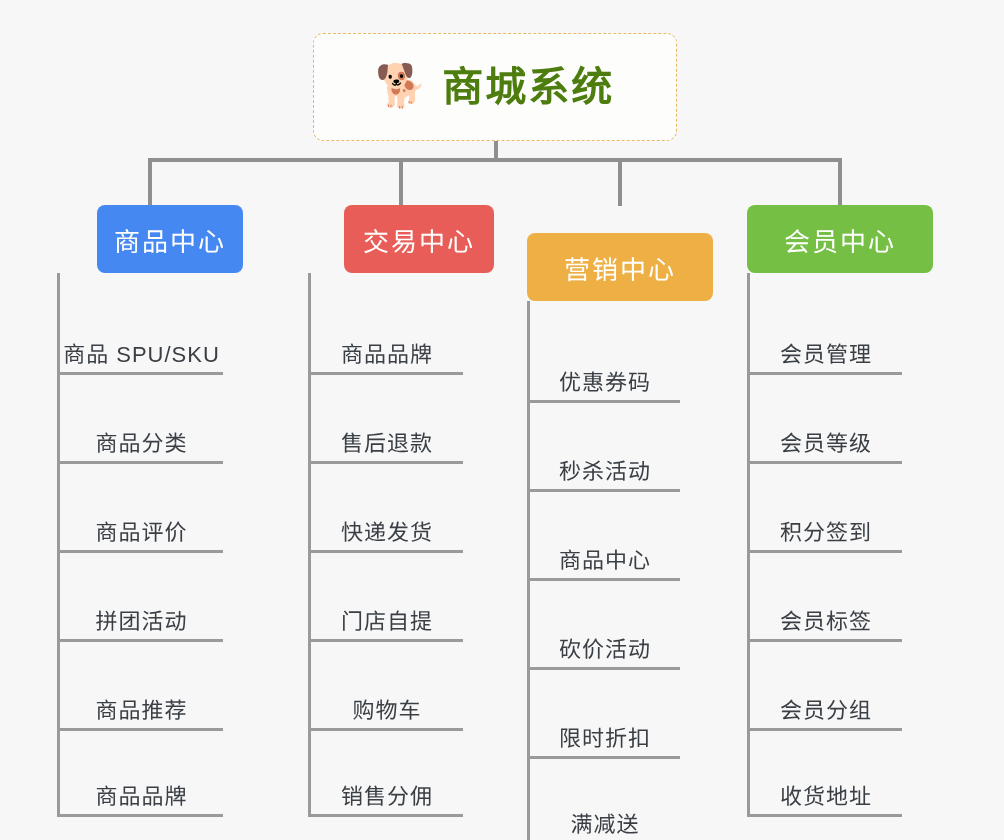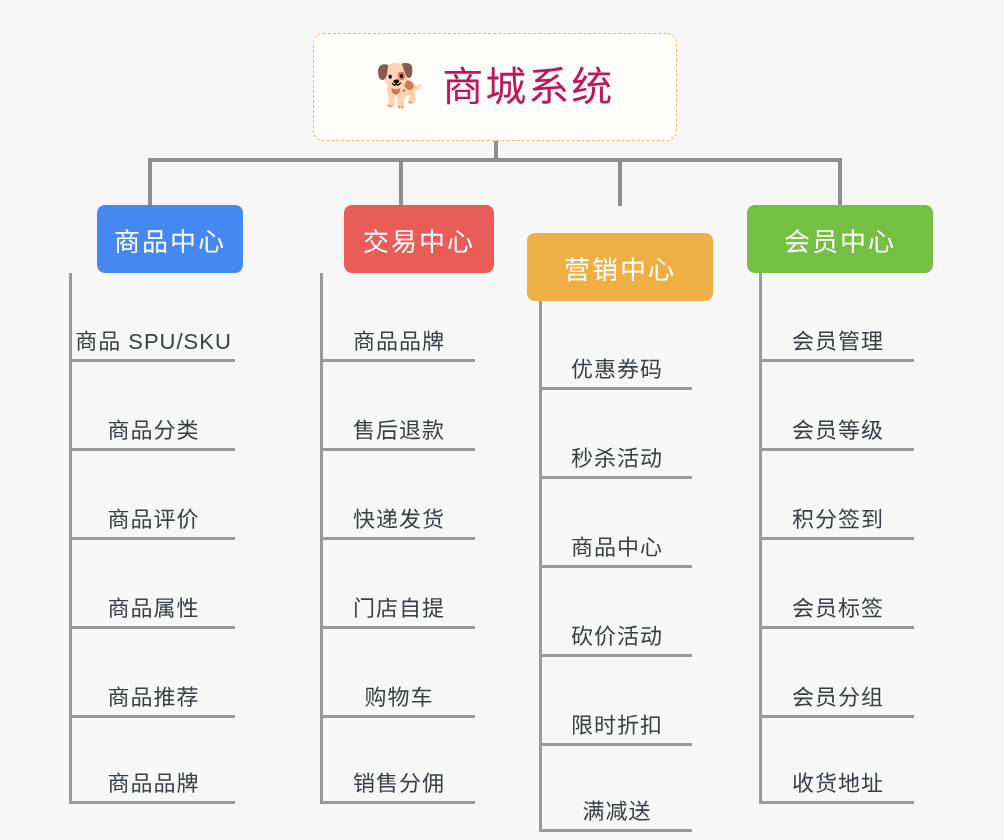--- a/index.html
+++ b/index.html
@@ -92,22 +92,22 @@
     justify-content: center;
     color: #ffffff;
     font-size: 26px;
     letter-spacing: 2px;
     white-space: nowrap;
   }
 
   
   .leaf-list {
     position: relative;
-    margin-left: 12px;
     border-left: 3px solid #9a9a9a;
+    padding-top: 13px;
   }
   .leaf-item {
     position: relative;
     height: 89px;
     box-sizing: border-box;
     border-bottom: 3px solid #9a9a9a;
     display: flex;
     align-items: flex-end;
     justify-content: center;
     padding-bottom: 4px;
@@ -129,21 +129,21 @@
   .branch[data-col="2"] .leaf-item { width: 150px; }
   .branch[data-col="3"] .leaf-item { width: 152px; }
 </style>
 </head>
 <body style="background: rgb(247, 247, 247);">
 
 <div id="mindmap">
 
   <div class="root-node" style="border-color: rgb(232, 184, 98); background: rgb(253, 253, 251);">
     <span class="root-emoji">🐕</span>
-    <span class="root-title" style="color: #be185d;">商城系统</span>
+    <span class="root-title" style="color: #4d7c0f; font-weight: bold;">商城系统</span>
   </div>
 
   <div class="conn-stem" style="background: rgb(143, 143, 143);"></div>
   <div class="conn-bus" style="background: rgb(143, 143, 143);"></div>
   <div class="conn-drop" style="left: 148px; background: rgb(143, 143, 143);"></div>
   <div class="conn-drop" style="left: 399px; background: rgb(143, 143, 143);"></div>
   <div class="conn-drop" style="left: 618px; background: rgb(143, 143, 143);"></div>
   <div class="conn-drop" style="left: 838px; background: rgb(143, 143, 143);"></div>
 
   <div class="branch" data-col="0" style="left:57px">
@@ -154,21 +154,21 @@
       <div class="leaf-item">
         <span class="leaf-label">商品 SPU/SKU</span>
       </div>
       <div class="leaf-item">
         <span class="leaf-label">商品分类</span>
       </div>
       <div class="leaf-item">
         <span class="leaf-label">商品评价</span>
       </div>
       <div class="leaf-item">
-        <span class="leaf-label">商品属性</span>
+        <span class="leaf-label">拼团活动</span>
       </div>
       <div class="leaf-item">
         <span class="leaf-label">商品推荐</span>
       </div>
       <div class="leaf-item">
         <span class="leaf-label">商品品牌</span>
       </div>
     </div>
   </div>
 

